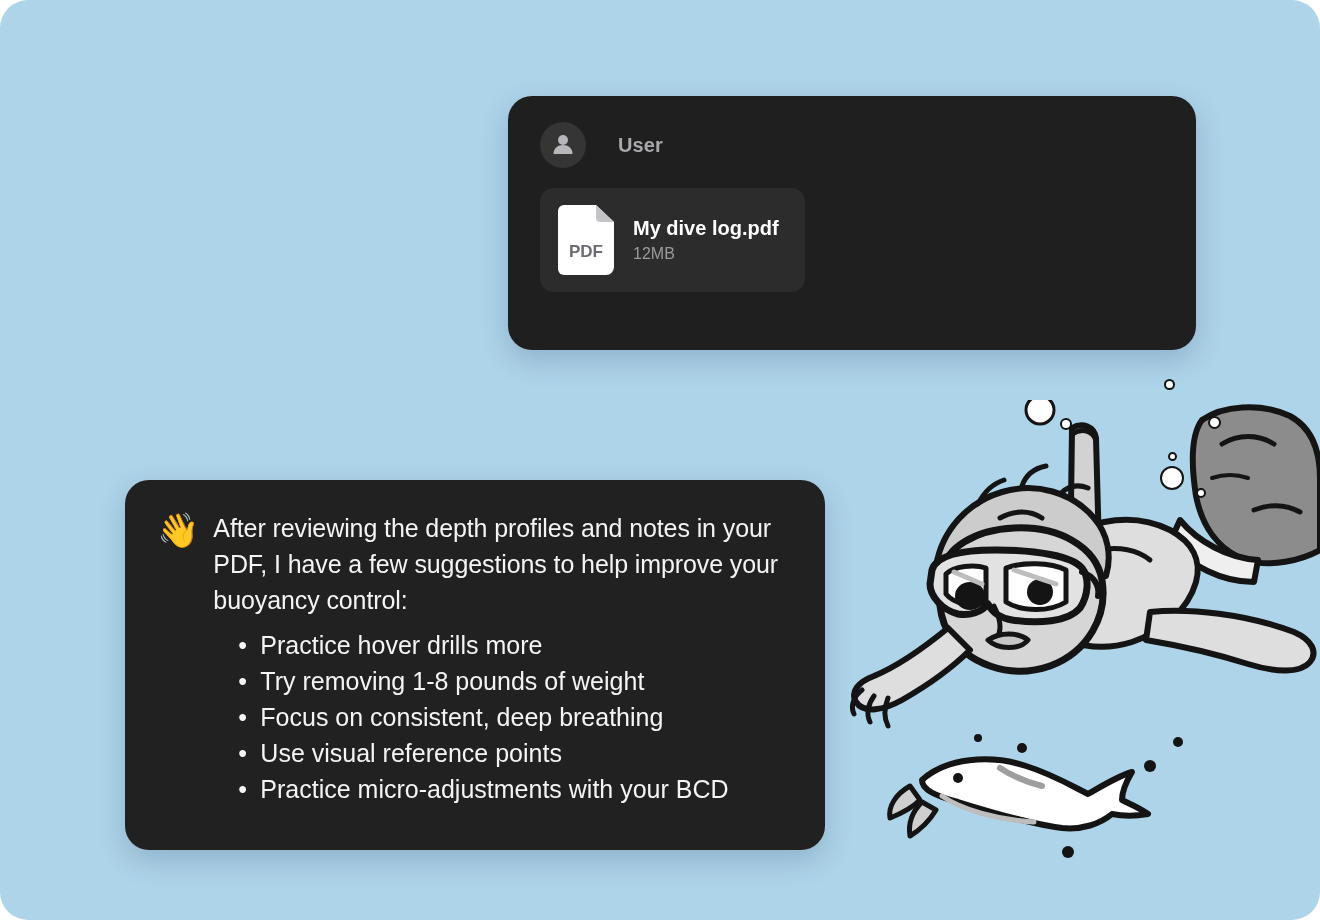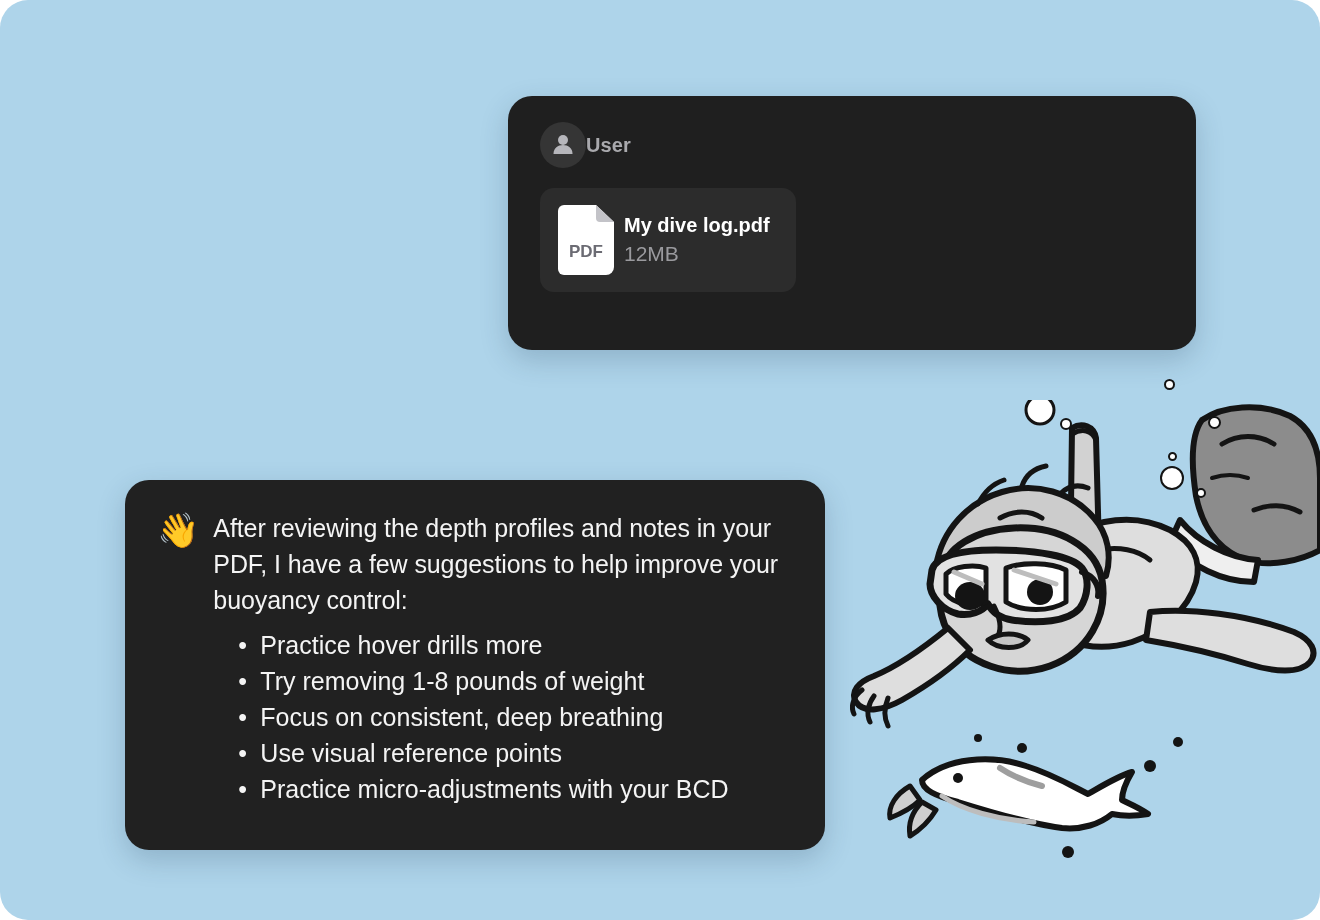--- a/index.html
+++ b/index.html
@@ -49,21 +49,21 @@
     left: 508px;
     top: 96px;
     width: 688px;
     padding: 26px 32px 30px 32px;
     box-sizing: border-box;
   }
 
   .msg-header {
     display: flex;
     align-items: center;
-    gap: 0;
+    gap: 32px;
     margin-bottom: 20px;
   }
   .avatar {
     width: 46px;
     height: 46px;
     border-radius: 50%;
     background: #353535;
     display: flex;
     align-items: center;
     justify-content: center;
@@ -91,29 +91,30 @@
     width: 48px;
     height: 70px;
     flex: none;
     position: relative;
   }
   .pdf-icon svg { display: block; }
   .att-meta {
     display: flex;
     flex-direction: column;
     gap: 6px;
+    margin-left: 9px;
   }
   .att-name {
     font-size: 20px;
     font-weight: bold;
     color: #ffffff;
     line-height: 1.1;
   }
   .att-size {
-    font-size: 21px;
+    font-size: 16px;
     color: #9a9a9e;
     line-height: 1.1;
   }
 
   .msg-text {
     font-size: 27px;
     line-height: 36px;
     color: #f2f2f2;
     letter-spacing: -0.1px;
   }

